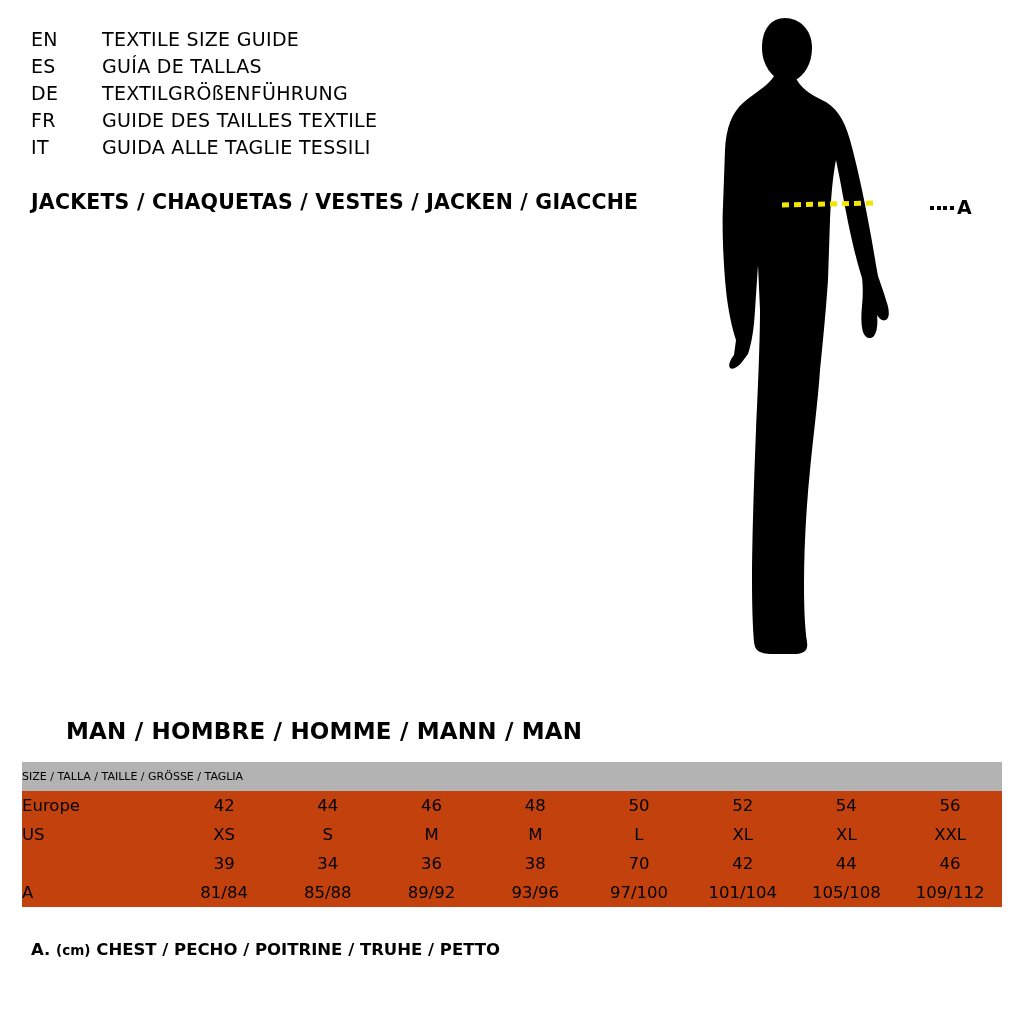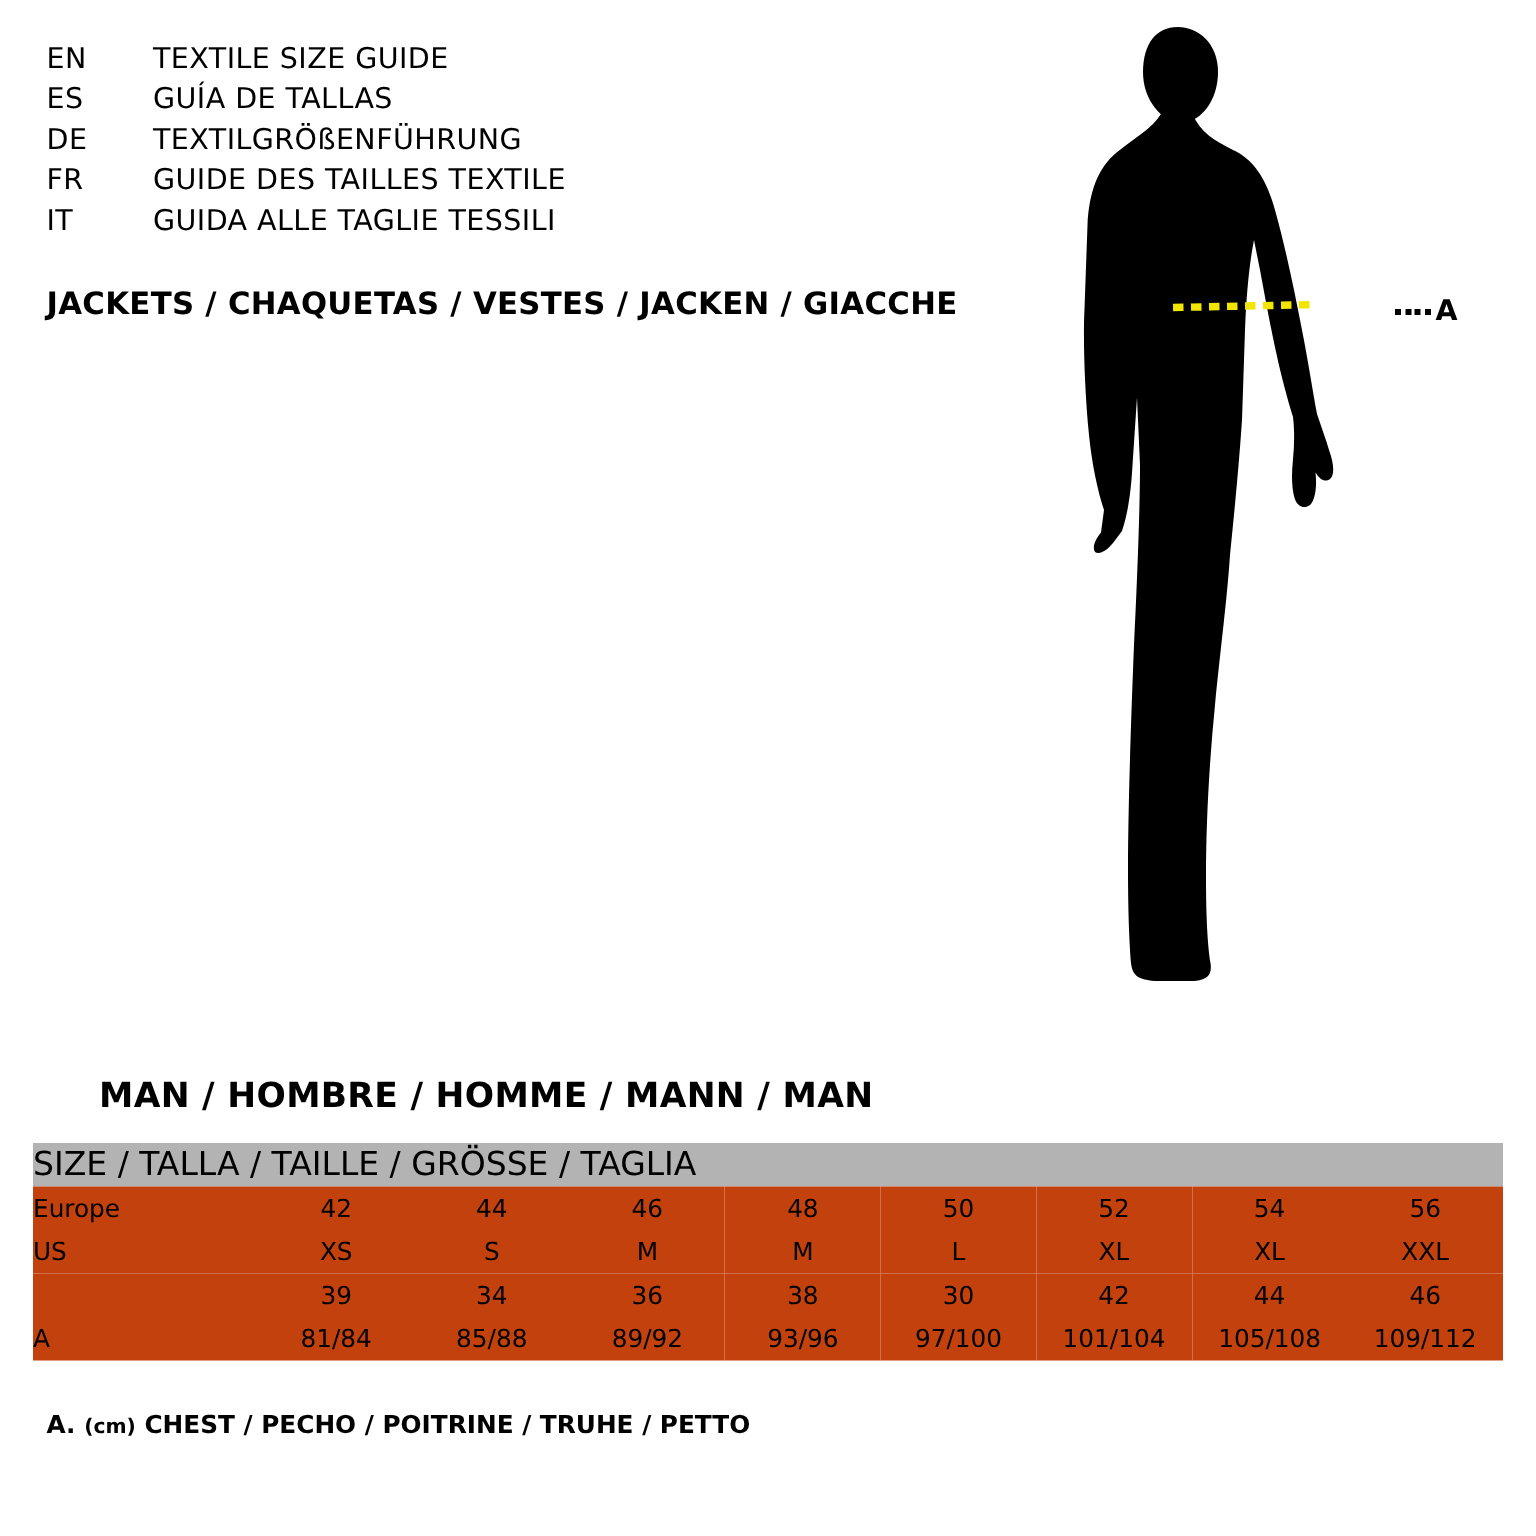--- a/index.html
+++ b/index.html
@@ -107,21 +107,21 @@
     border-collapse: collapse;
     font-size: 16.5px;
   }
   table#size-table td {
     padding: 0;
     height: 29px;
     vertical-align: middle;
   }
   .row-head td {
     background: #b3b3b3;
-    font-size: 22px;
+    font-size: 11px;
     color: #000;
     padding-left: 11px;
     height: 27px;
     margin-top: 34px;
   }
   .row-shade td { background: #c2410c; }
   .cell-label {
     text-align: left;
     padding-left: 11px;
     width: 150px;
@@ -258,21 +258,21 @@
       <td class="cell-val">XL</td>
       <td class="cell-val">XXL</td>
     </tr>
 
     <tr class="row-shade">
       <td class="cell-label"></td>
       <td class="cell-val">39</td>
       <td class="cell-val">34</td>
       <td class="cell-val">36</td>
       <td class="cell-val">38</td>
-      <td class="cell-val">30</td>
+      <td class="cell-val">70</td>
       <td class="cell-val">42</td>
       <td class="cell-val">44</td>
       <td class="cell-val">46</td>
     </tr>
 
     <tr class="row-shade">
       <td class="cell-label">A</td>
       <td class="cell-val">81/84</td>
       <td class="cell-val">85/88</td>
       <td class="cell-val">89/92</td>

